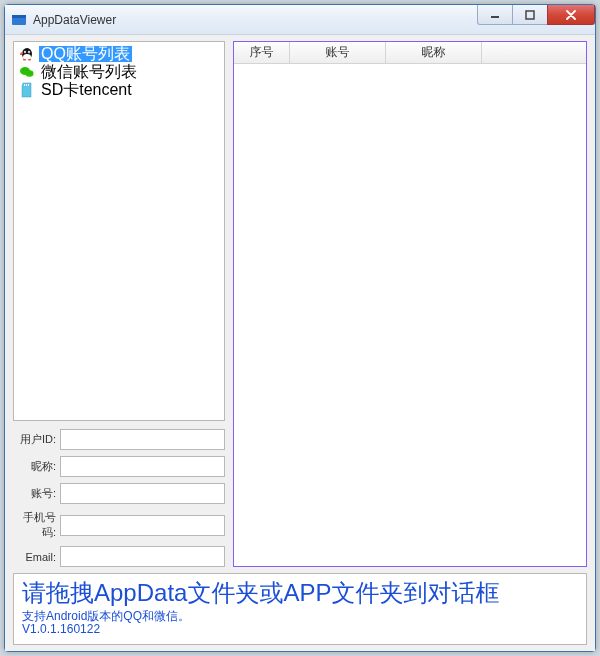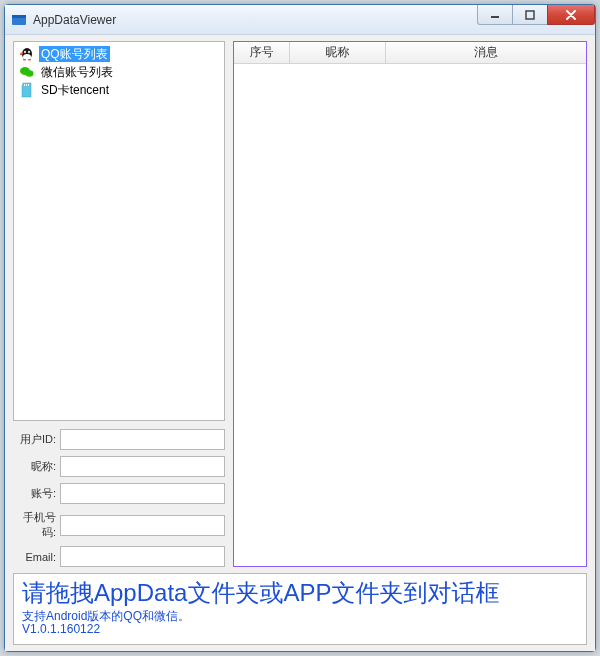--- a/index.html
+++ b/index.html
@@ -96,21 +96,21 @@
     align-items: center;
     height: 18px;
     padding: 0 2px;
     gap: 4px;
   }
   .tree-item.selected .tree-label {
     background: #3399ff;
     color: #fff;
   }
   .tree-label {
-    font-size: 12px;
+    font-size: 16px;
     line-height: 16px;
     padding: 0 2px;
     white-space: nowrap;
   }
   .tree-icon {
     width: 16px; height: 16px;
     flex-shrink: 0;
   }
 
   .detail-fields {
@@ -293,22 +293,22 @@
           <div class="field-row">
             <span class="field-label">Email:</span>
             <input class="field-input" value="" style="">
           </div>
         </div>
       </div>
 
       <div class="list-panel">
         <div class="list-header">
           <div class="list-col" style="width:56px">序号</div>
+          <div class="list-col" style="width:96px">账号</div>
           <div class="list-col" style="width:96px">昵称</div>
-          <div class="list-col" style="flex:1;border-right:none">消息</div>
         </div>
         <div class="list-body"></div>
       </div>
 
     </div>
 
     <div class="drop-zone">
       <div class="drop-title">请拖拽AppData文件夹或APP文件夹到对话框</div>
       <div class="drop-sub">支持Android版本的QQ和微信。</div>
       <div class="drop-sub">V1.0.1.160122</div>

